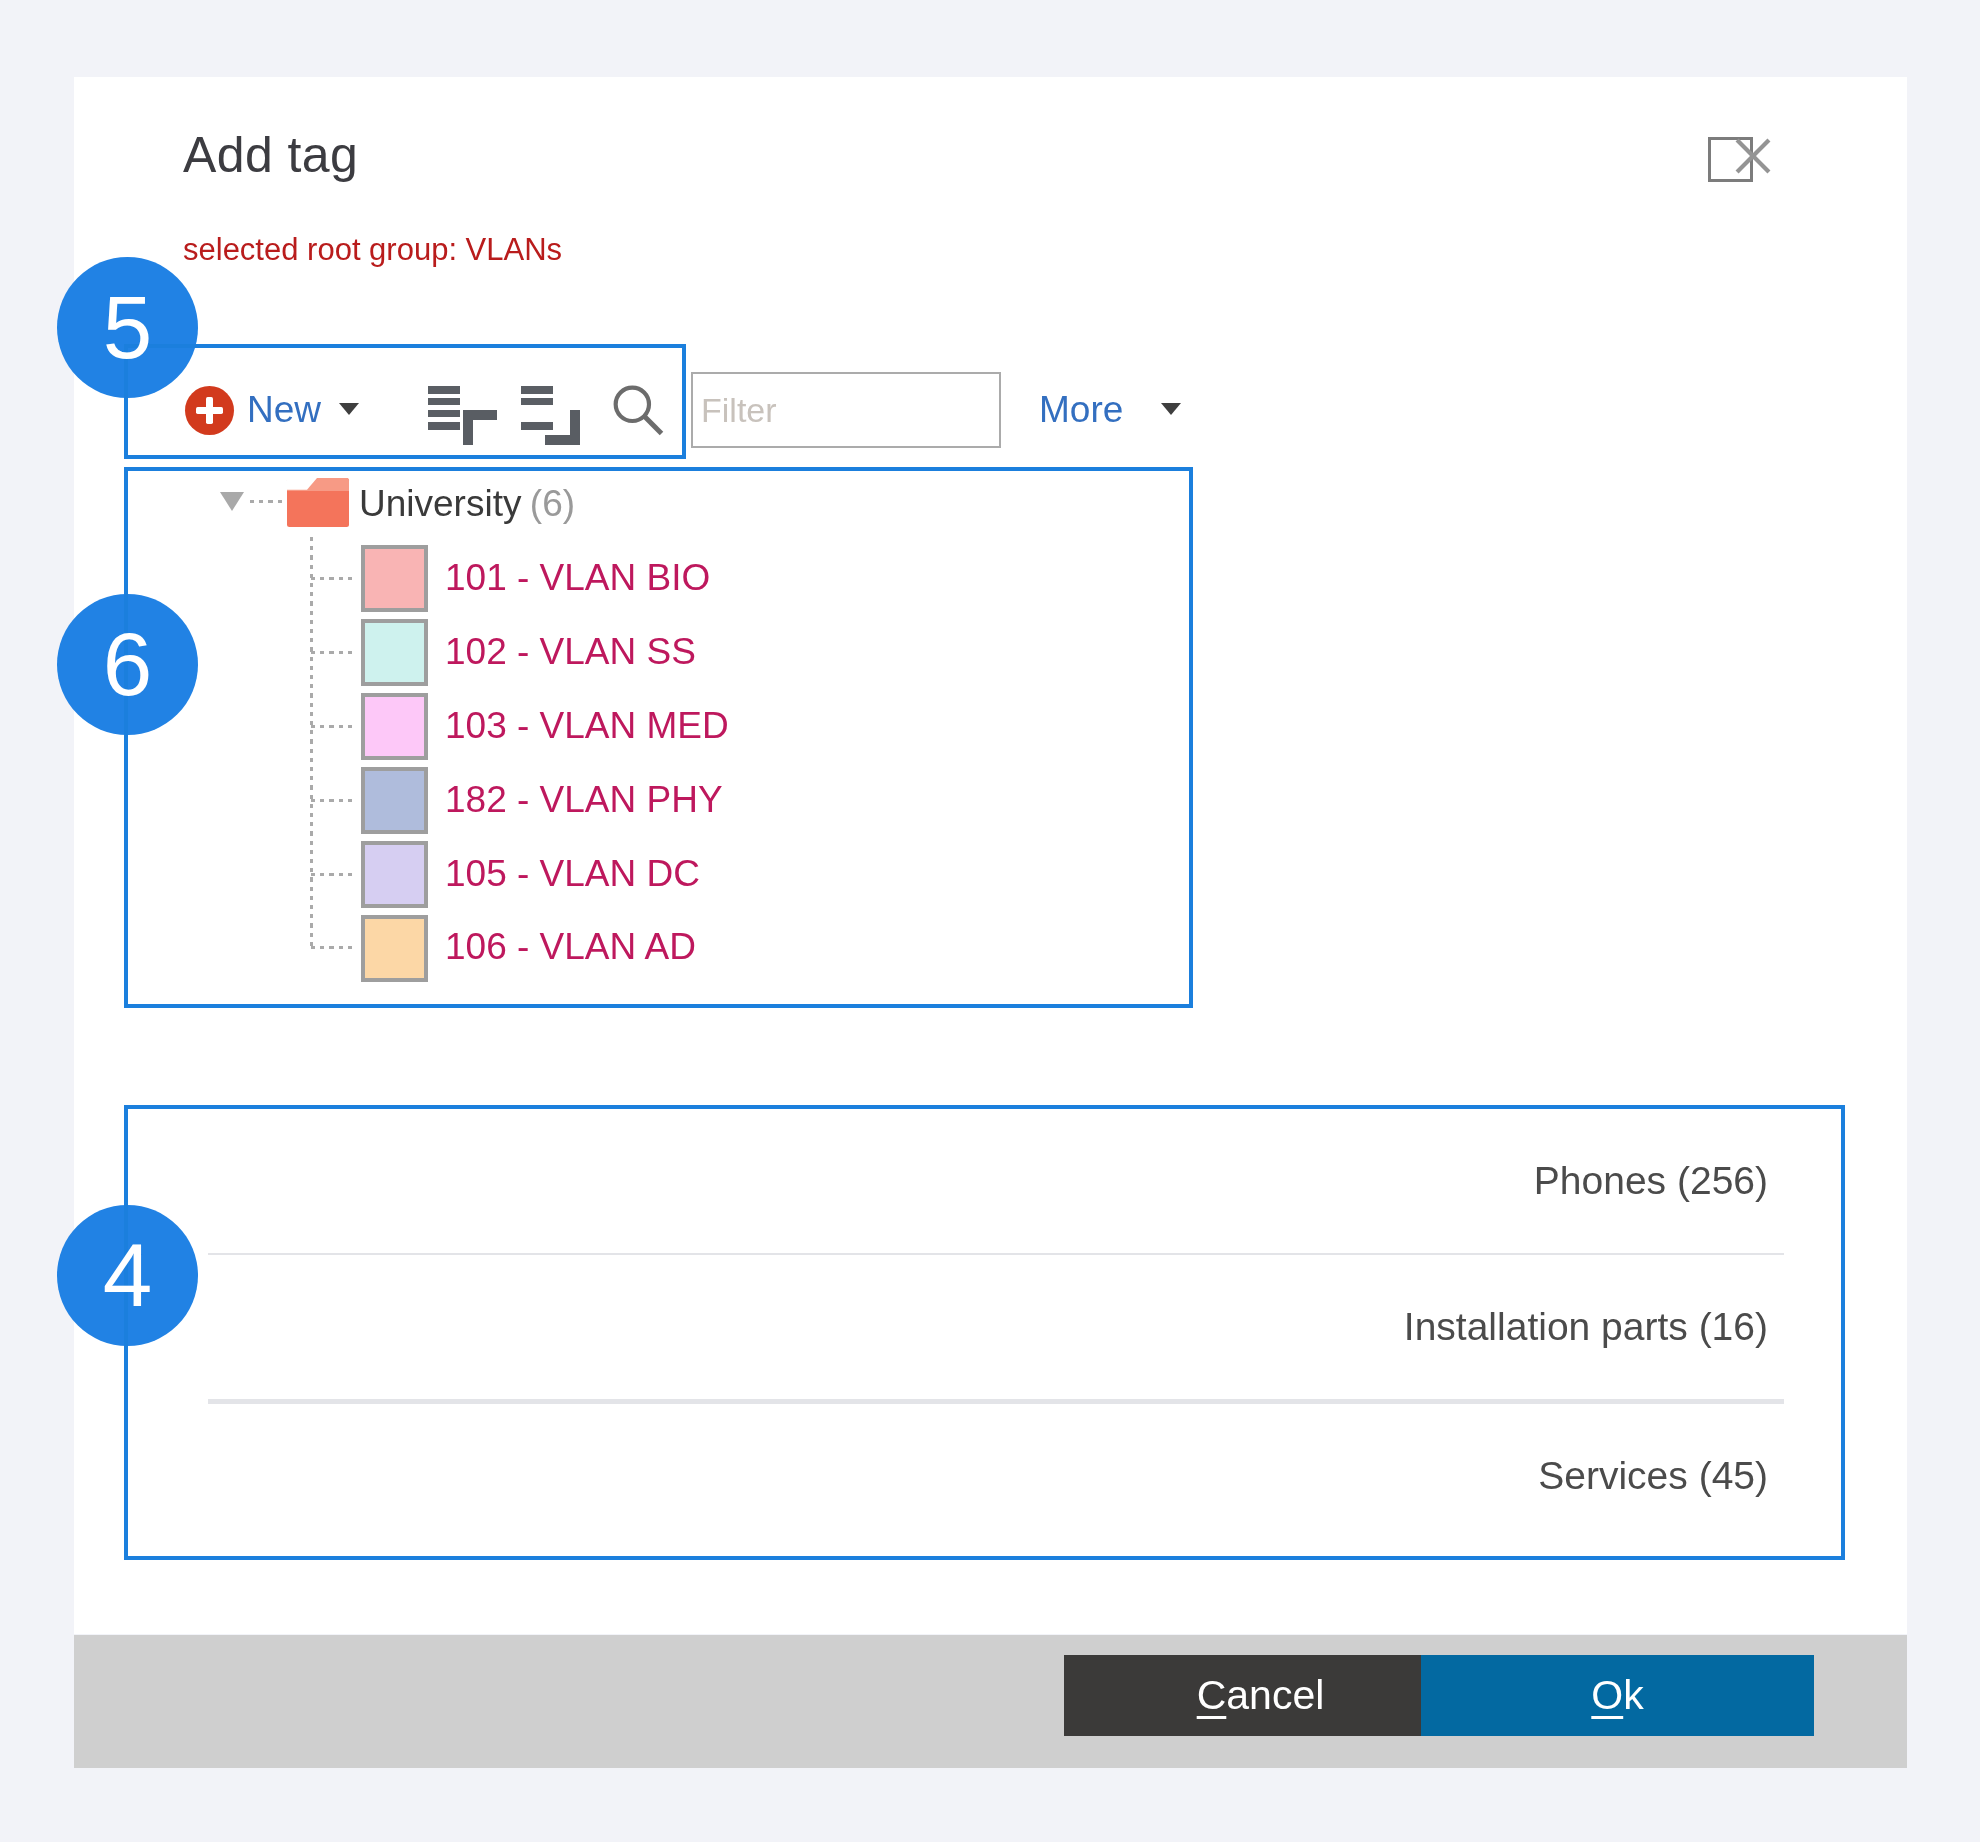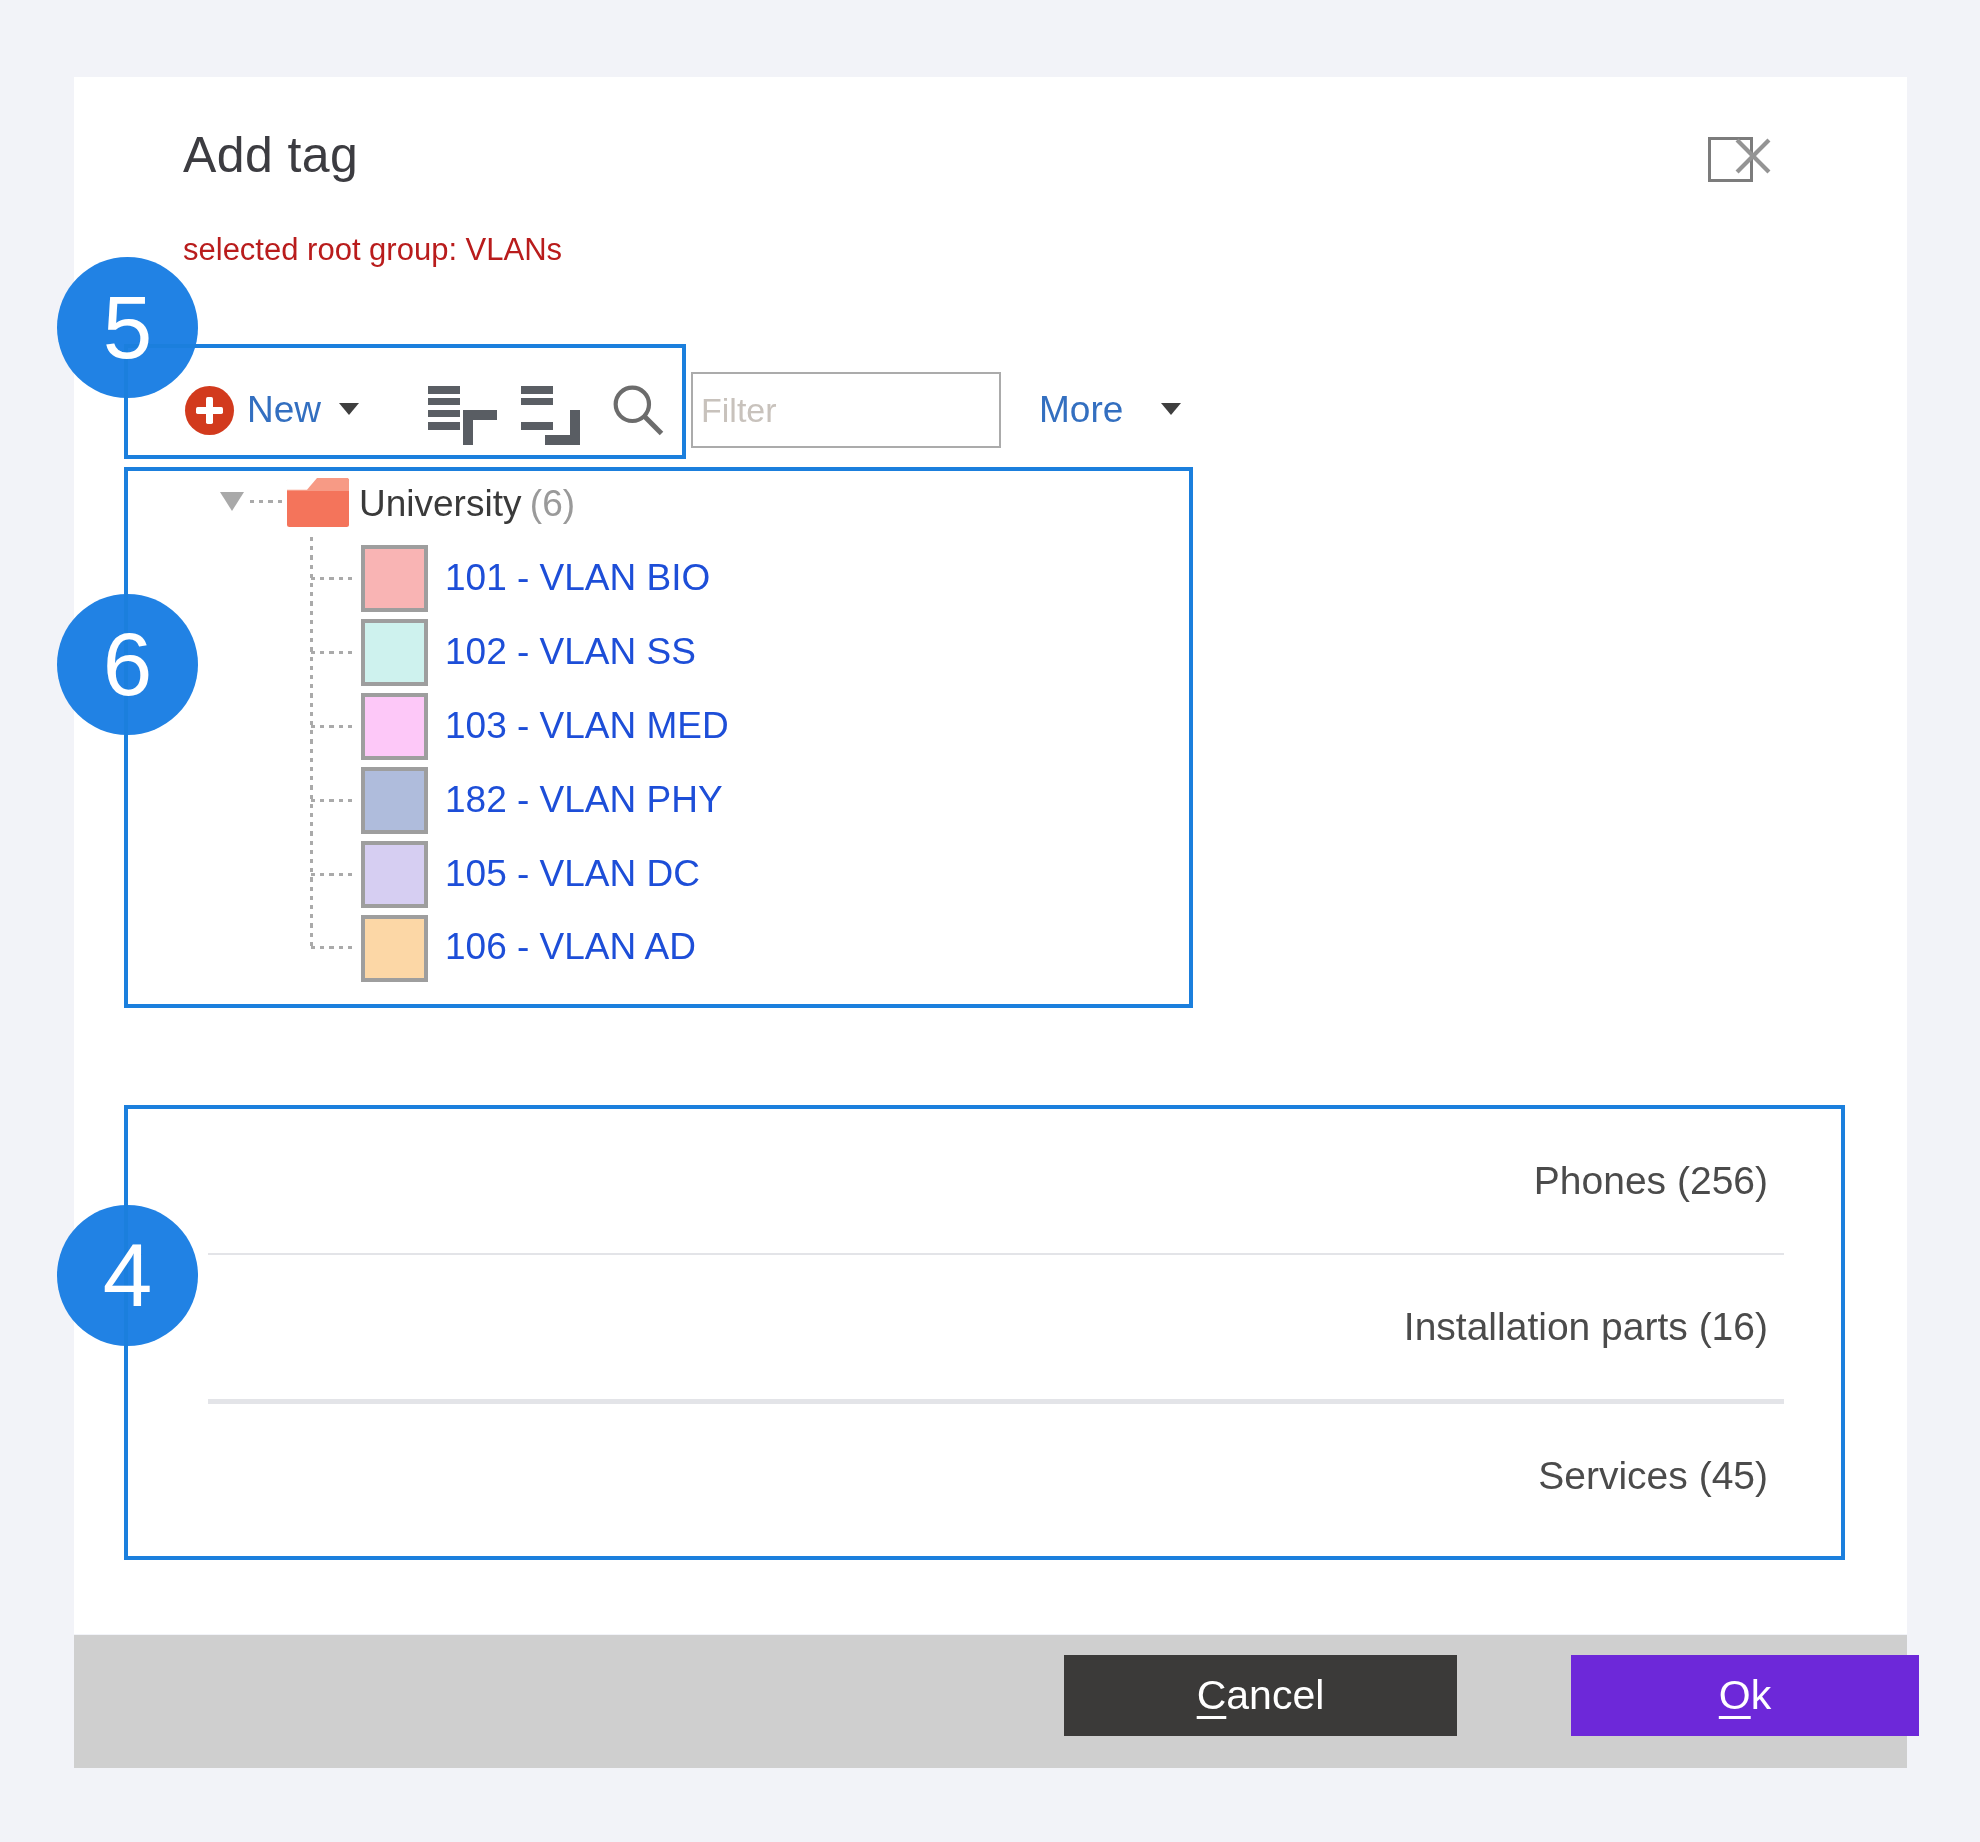--- a/index.html
+++ b/index.html
@@ -56,34 +56,34 @@
   .dot-h{height:3.4px;background:repeating-linear-gradient(90deg,#aaaaaa 0 4.2px,transparent 4.2px 9.2px);}
   .dot-v{width:3.4px;background:repeating-linear-gradient(180deg,#aaaaaa 0 4.2px,transparent 4.2px 9.2px);}
   .tree-dot-root{left:250px;top:500px;width:35px;}
   .tree-vline{left:310px;top:537px;height:413px;}
   .folder{left:287px;top:478px;width:62px;height:49px;background:#f4745b;border-radius:2.5px;}
   .folder::before{content:"";position:absolute;left:0;top:0;width:62px;height:13.4px;background:#f79a85;border-radius:2.5px 2.5px 0 0;}
   .folder::after{content:"";position:absolute;left:0;top:0;width:30px;height:11.7px;background:#ffffff;
     clip-path:polygon(0 0,100% 0,calc(100% - 10px) 100%,0 100%);}
   .tree-root-label{left:359px;top:483px;font-size:37px;color:#3a3a3a;}
   .tree-count{color:#9a9a9a;margin-left:8.4px;}
-  .tree-row-label{font-size:37px;color:#1d4ed8;position:absolute;left:445px;}
+  .tree-row-label{font-size:37px;color:#be185d;position:absolute;left:445px;}
   .swatch{position:absolute;left:361px;width:59px;height:59px;border:4.2px solid #9e9e9e;}
 
   
   .tag-rows{left:128px;top:1109px;width:1705px;height:439px;display:flex;flex-direction:column;}
   .tag-row{flex:1;display:flex;align-items:center;justify-content:flex-end;padding-right:65px;
     font-size:39px;color:#4b4b4b;}
   .tag-sep{height:2.5px;background:#e3e4e8;margin-left:80px;width:1576px;flex:none;}
 
   
   .btn{display:flex;align-items:center;justify-content:center;color:#ffffff;font-size:41px;cursor:default;}
   .btn u{text-decoration-thickness:2.5px;text-underline-offset:6.7px;}
   .btn-cancel{left:1064px;top:1655px;width:393px;height:81px;background:#3b3a39;}
-  .btn-ok{left:1571px;top:1655px;width:348px;height:81px;background:#6d28d9;}
+  .btn-ok{left:1421px;top:1655px;width:393px;height:81px;background:#0369a1;}
 </style>
 </head>
 <body>
 
 <div class="abs dialog"></div>
 <div class="abs dialog-footer"></div>
 
 <div class="abs dlg-title">Add tag</div>
 <div class="abs dlg-subtitle">selected root group: VLANs</div>
 <div class="abs btn-max"></div>

